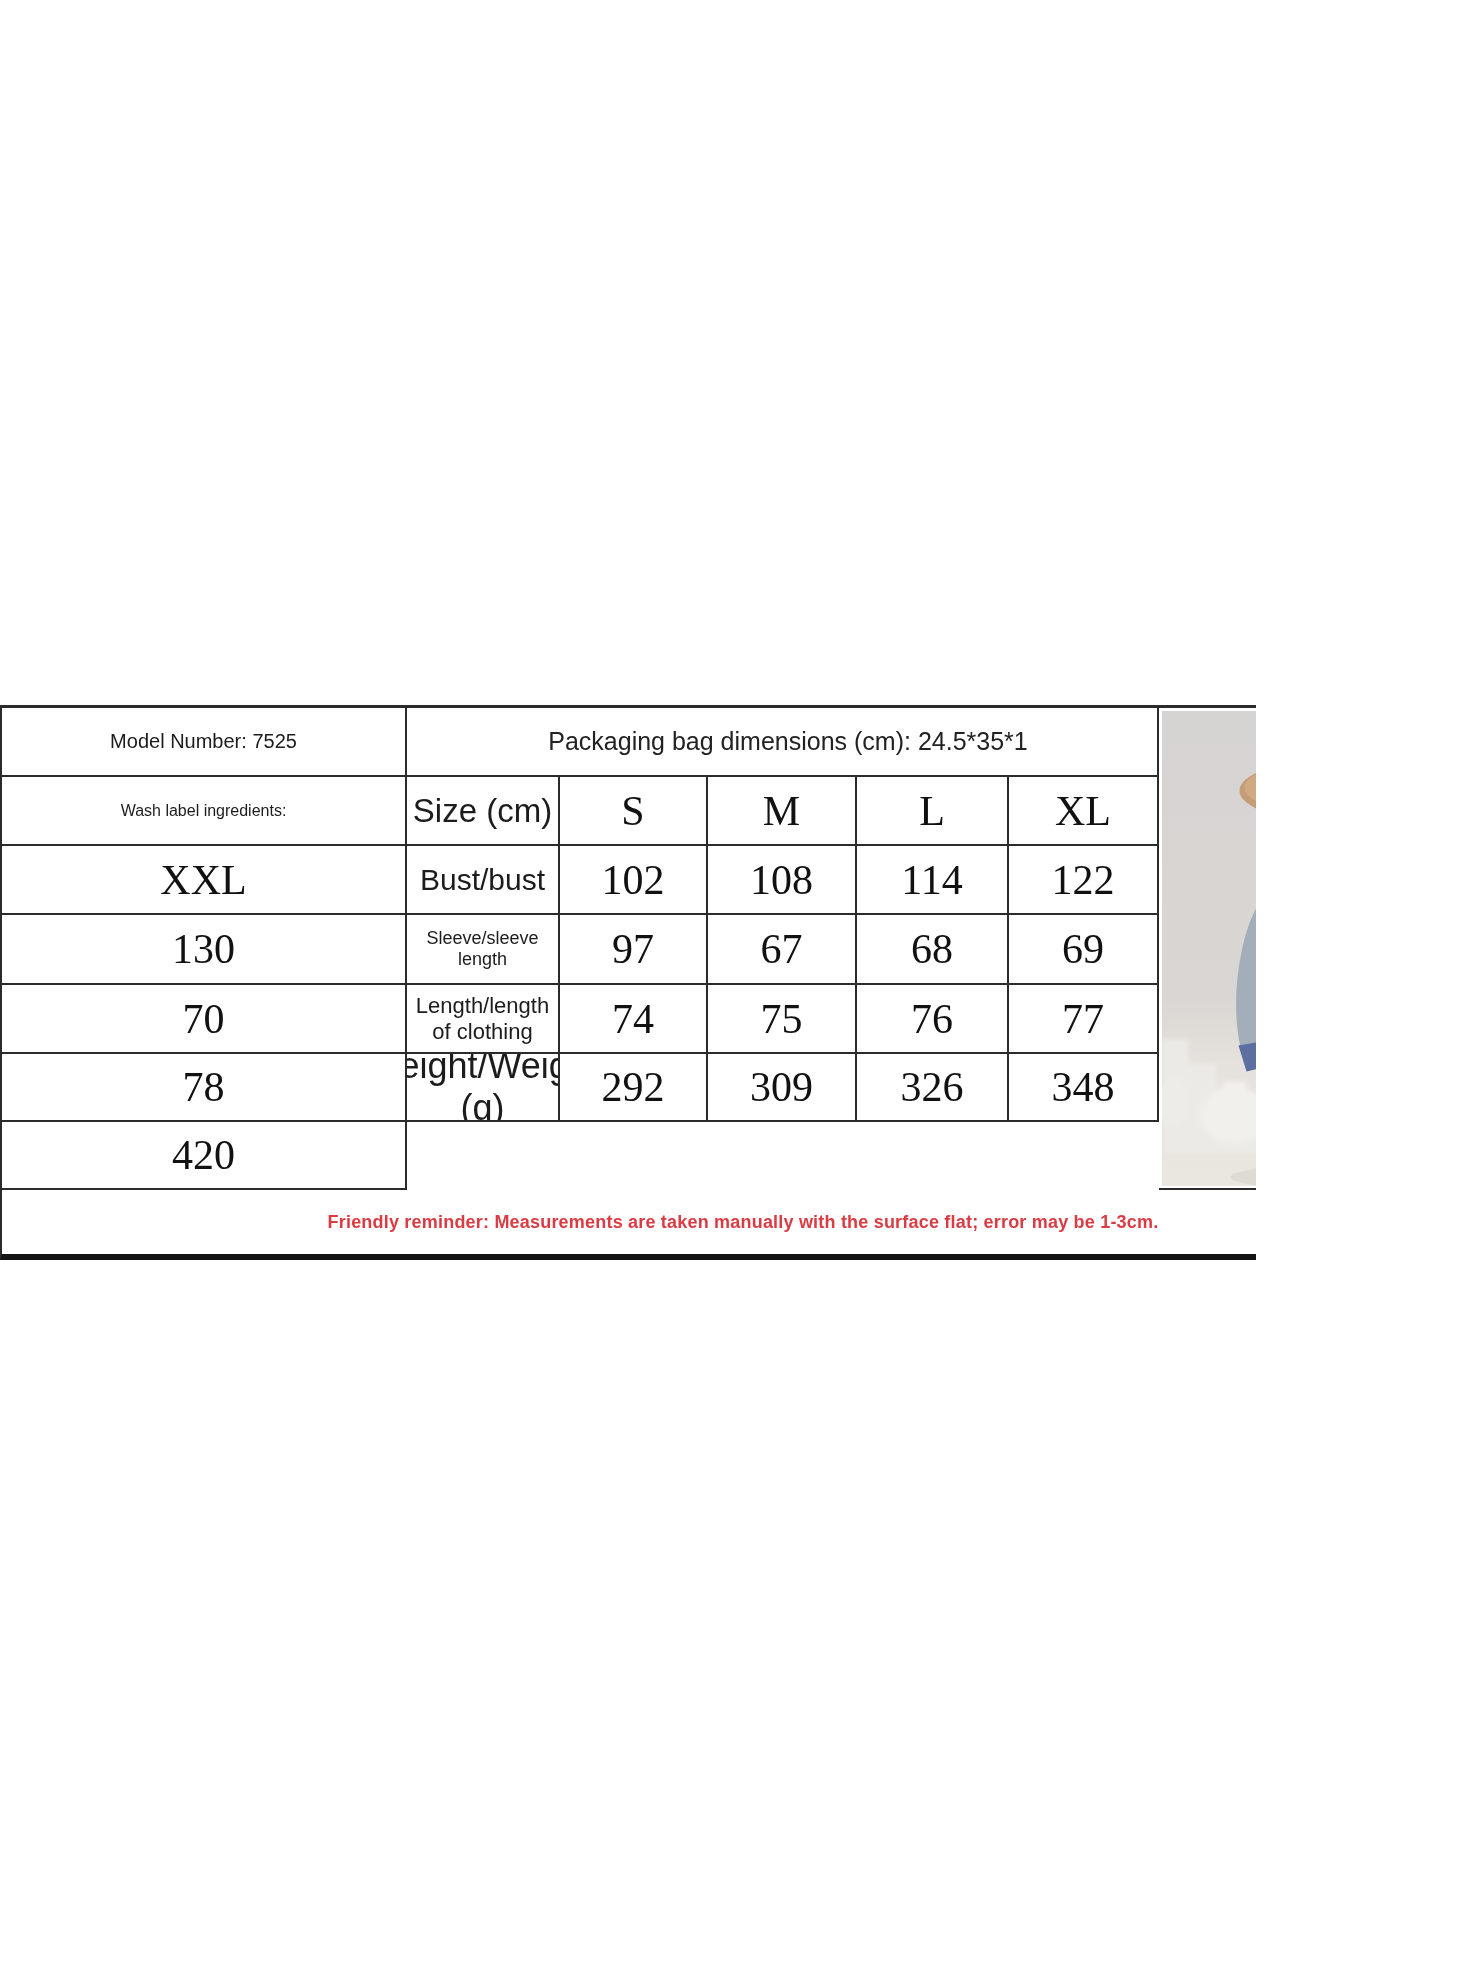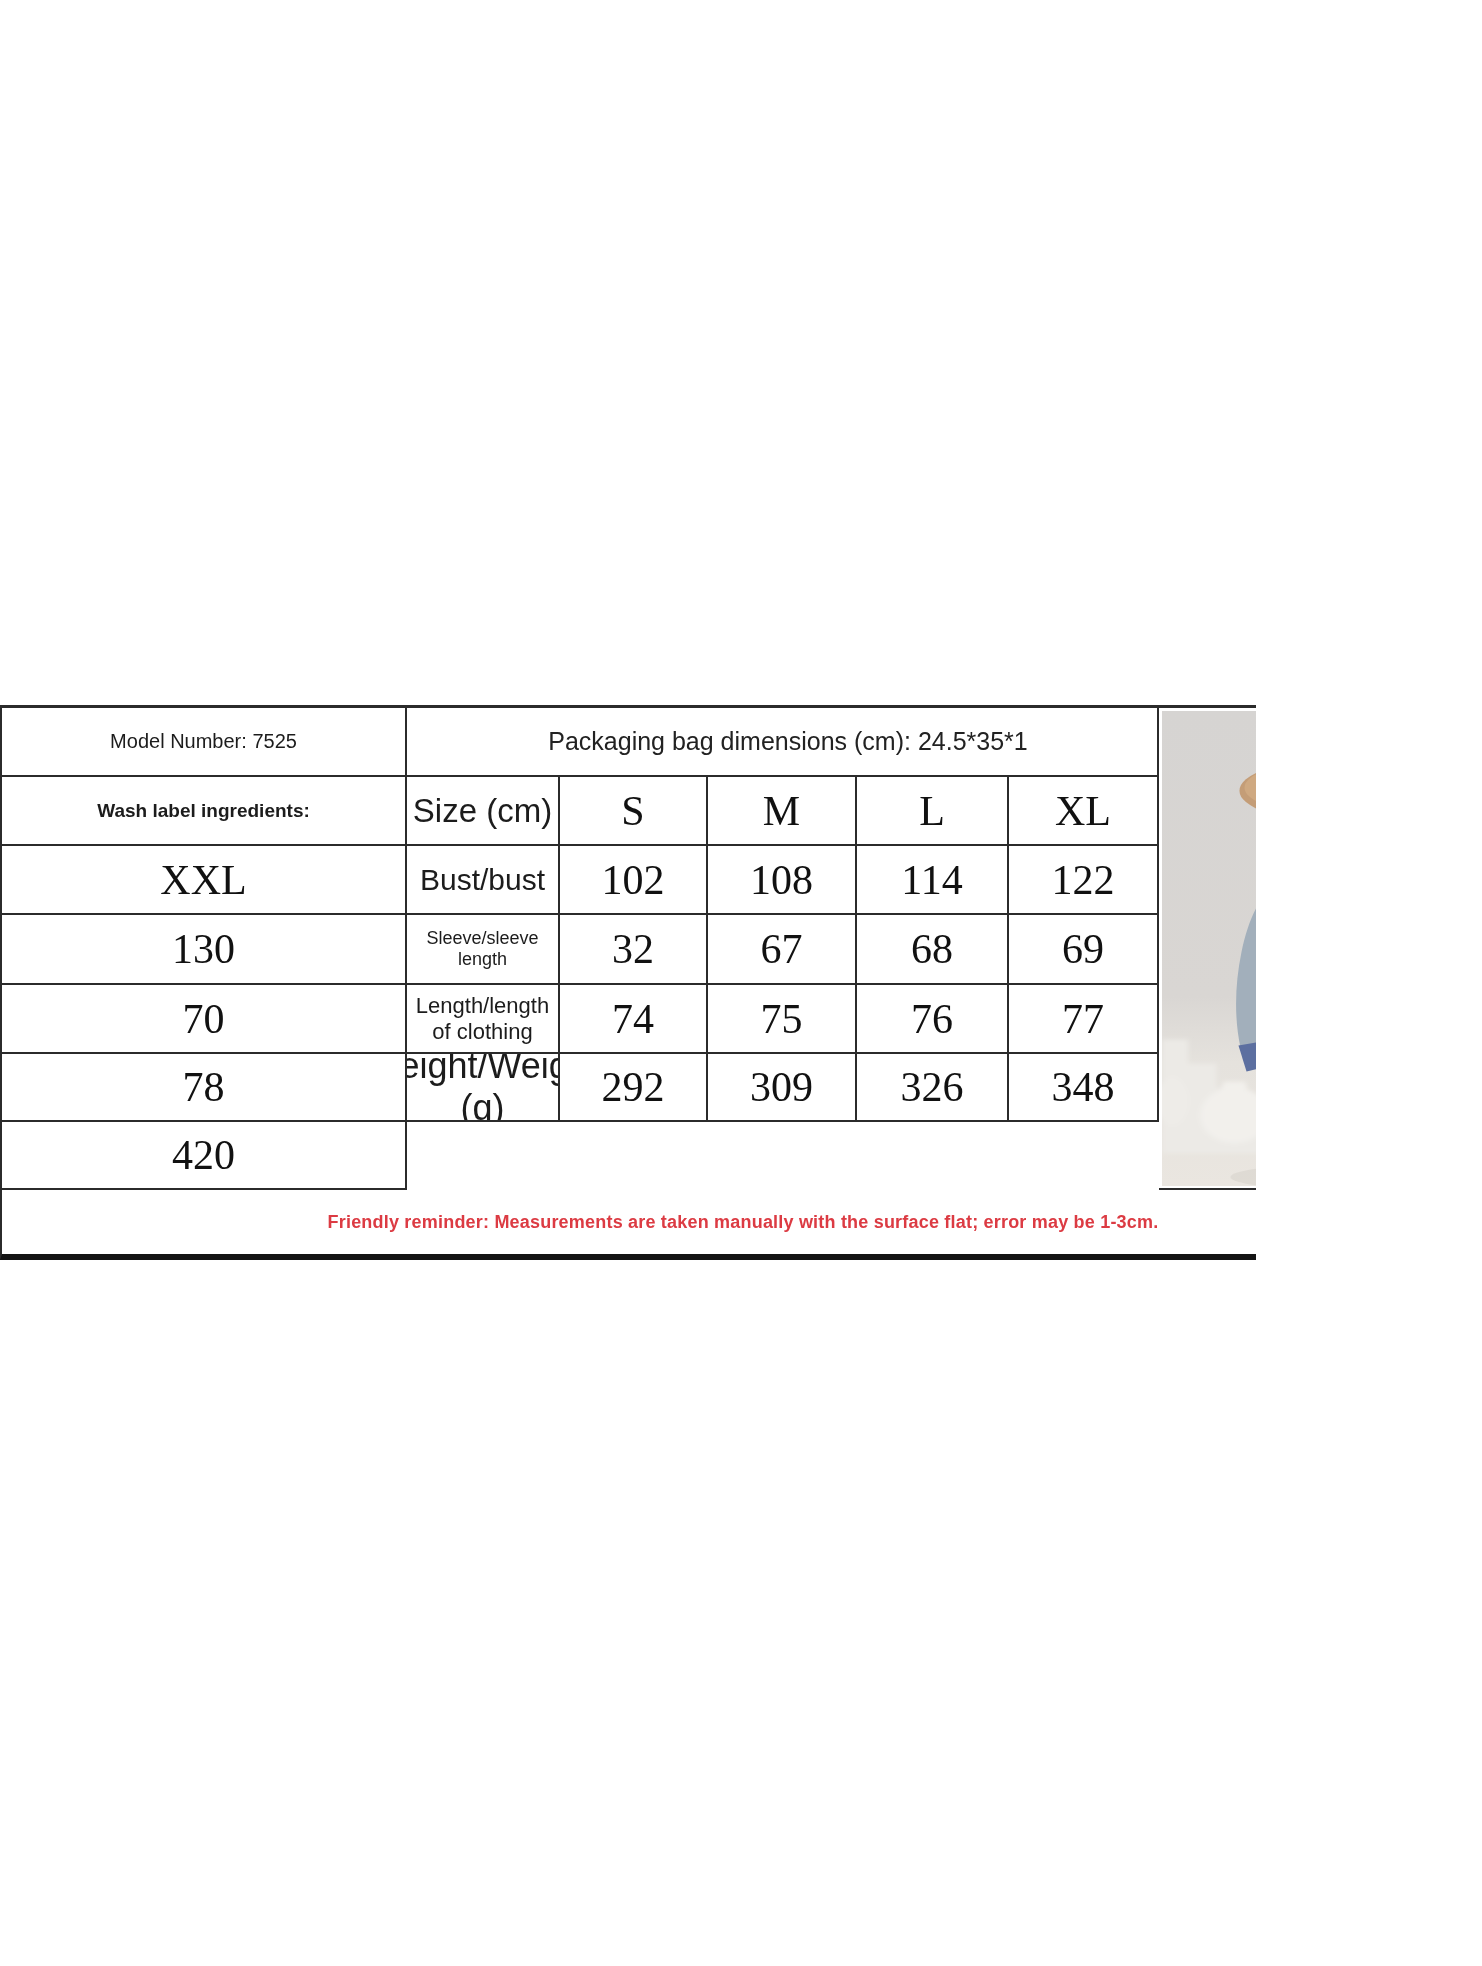--- a/index.html
+++ b/index.html
@@ -31,21 +31,21 @@
     padding:3px 0 2px 3px; background:#ffffff; box-sizing:border-box;
   }
   .photo-cell svg { width:100%; height:100%; display:block; }
   .reminder-cell {
     grid-column:1 / 8; grid-row:8;
     border-right:none; border-bottom:none;
     color:#dc3b43; font-size:18px; font-weight:700; letter-spacing:0.2px;
   }
   
   .f-sans-20 { font-size:20px; }
-  .f-sans-19 { font-size:19px;font-weight:bold; }
+  .f-sans-19 { font-size:16px; }
   .f-sans-25 { font-size:25px; color:#222; }
   .f-mono-34 { font-family:"Liberation Mono", monospace; font-size:34px; font-weight:700; color:#111; }
   .f-sans-33 { font-size:33px; }
   .f-sans-30 { font-size:30px; }
   .f-sans-26 { font-size:18px; }
   .f-sans-22 { font-size:22px; }
   .f-sans-36 { font-size:36px; }
   .f-serif-42 { font-family:"Liberation Serif", serif; font-size:42px; color:#111; }
 </style>
 </head>
@@ -162,21 +162,21 @@
     <div class="cell f-serif-42">XXL</div>
 
     <div class="cell f-sans-30">Bust/bust</div>
     <div class="cell f-serif-42">102</div>
     <div class="cell f-serif-42">108</div>
     <div class="cell f-serif-42">114</div>
     <div class="cell f-serif-42">122</div>
     <div class="cell f-serif-42">130</div>
 
     <div class="cell f-sans-26">Sleeve/sleeve length</div>
-    <div class="cell f-serif-42">32</div>
+    <div class="cell f-serif-42">97</div>
     <div class="cell f-serif-42">67</div>
     <div class="cell f-serif-42">68</div>
     <div class="cell f-serif-42">69</div>
     <div class="cell f-serif-42">70</div>
 
     <div class="cell f-sans-22">Length/length of clothing</div>
     <div class="cell f-serif-42">74</div>
     <div class="cell f-serif-42">75</div>
     <div class="cell f-serif-42">76</div>
     <div class="cell f-serif-42">77</div>

